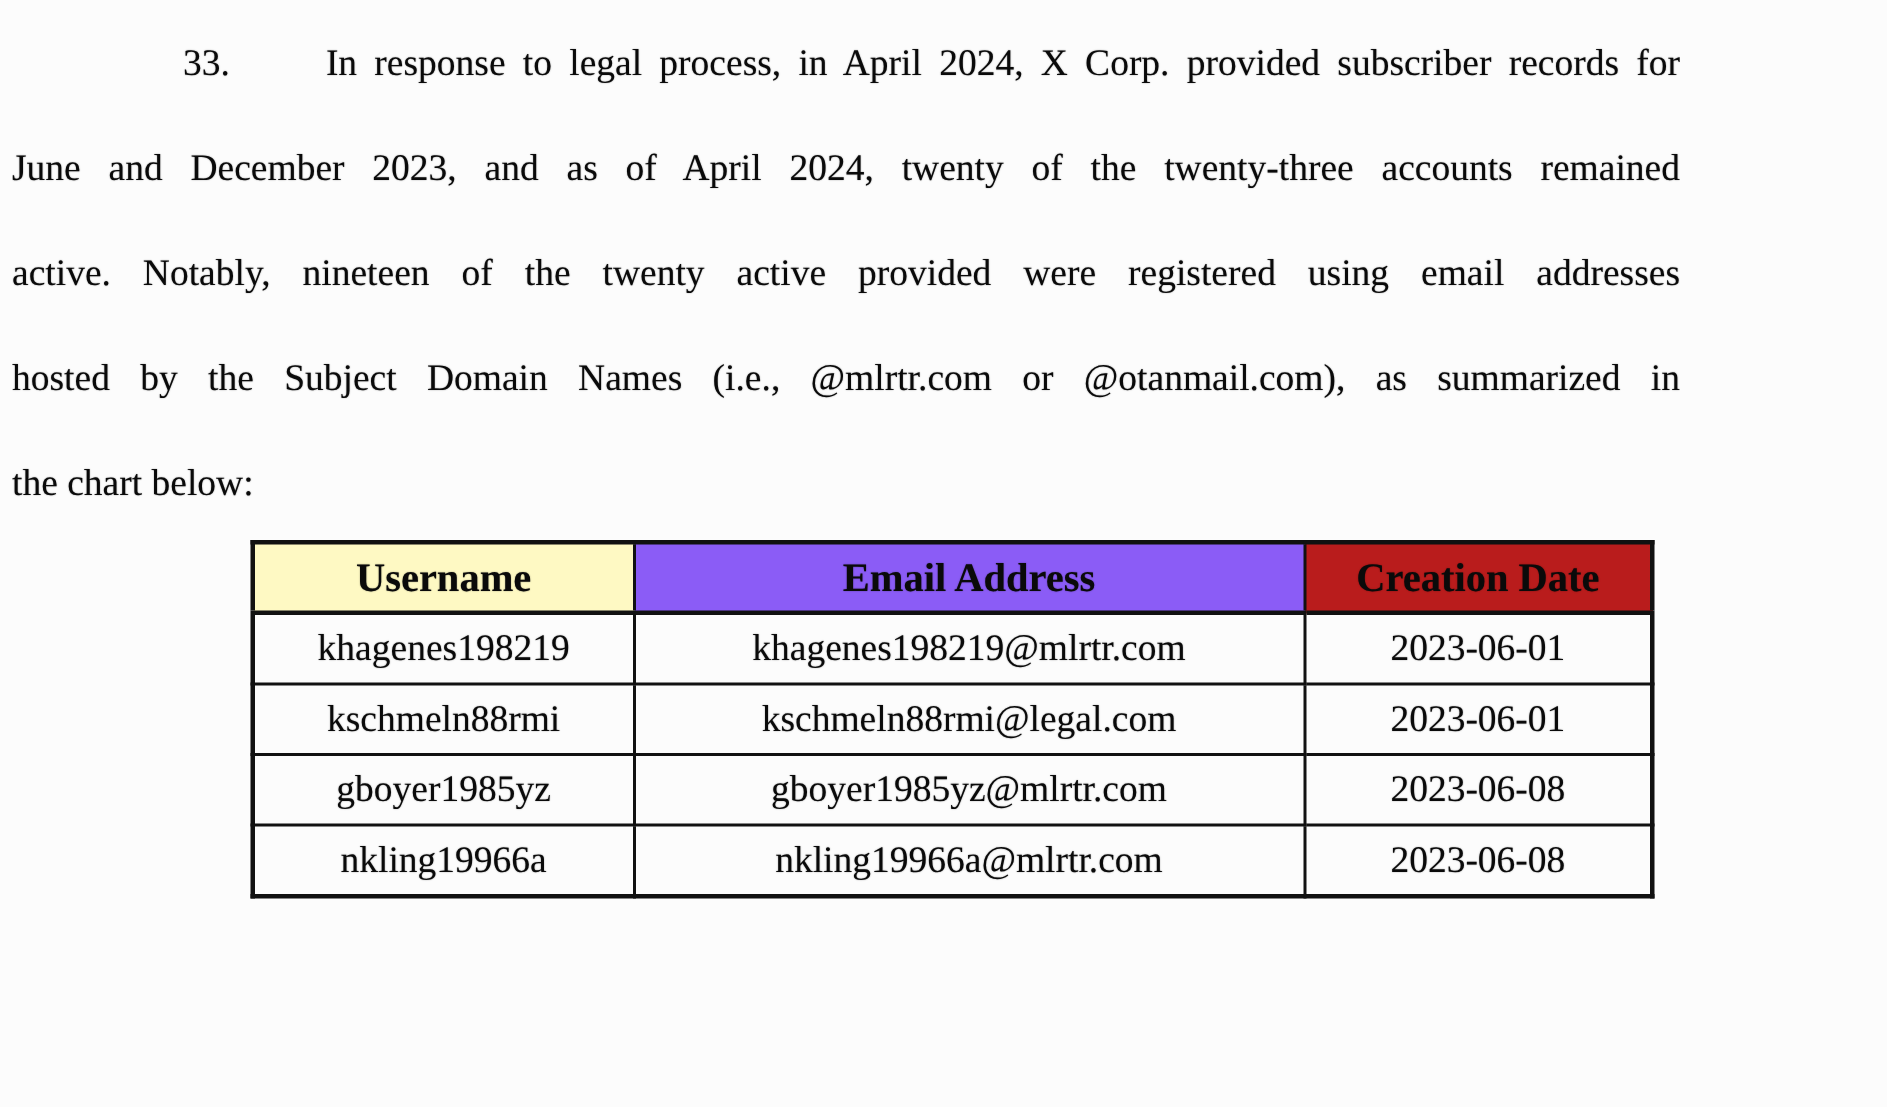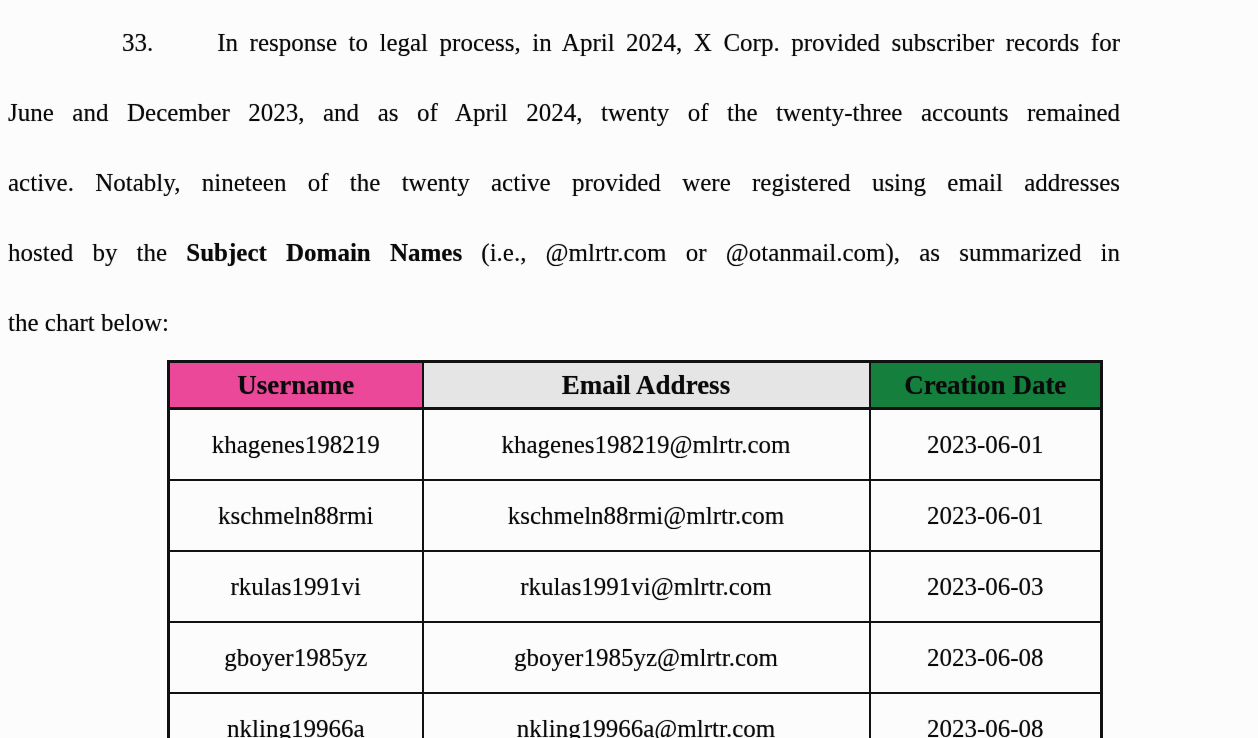--- a/index.html
+++ b/index.html
@@ -29,21 +29,21 @@
   .line.justified {
     text-align: justify;
     text-align-last: justify;
   }
   .line.last {
     text-align: left;
     text-align-last: left;
   }
   .pnum { margin-left: 114px; }
   .tab { display: inline-block; width: 64px; }
-  .bold { font-weight: bold; }
+  .bold { font-weight: normal; }
   .italic { }
 
   table.accounts {
     border-collapse: collapse;
     table-layout: fixed;
     width: 933px;
     margin: 2px 0 0 159px;
     border: 3px solid #111;
   }
   table.accounts col.c-user { width: 254px; }
@@ -58,21 +58,21 @@
     border: 2px solid #111;
     border-bottom: 3px solid #111;
     padding: 0;
   }
   table.accounts td {
     height: 37px;
     font-size: 25px;
     text-align: center;
     vertical-align: middle;
     border: 2px solid #111;
-    padding: 16px;
+    padding: 4px;
     overflow: hidden;
   }
 </style>
 </head>
 <body>
 
 <div class="page">
   <div class="para">
     <div class="line justified first"><span class="pnum">33.</span><span class="tab"></span><span>In response to legal process, in April 2024, X Corp. provided subscriber records for</span></div>
     <div class="line justified">June and December 2023, and as of April 2024, twenty of the twenty-three accounts remained</div>
@@ -82,43 +82,38 @@
   </div>
 
   <table class="accounts">
     <colgroup>
       <col class="c-user">
         <col class="c-email">
         <col class="c-date">
     </colgroup>
     <thead>
       <tr>
-        <th class="hdr" style="background: #ec4899; margin-top: 46px;">Username</th>
-        <th class="hdr" style="background: #e5e5e5;">Email Address</th>
-        <th class="hdr" style="background: #15803d;">Creation Date</th>
+        <th class="hdr" style="background: #fef9c3; margin-top: 46px;">Username</th>
+        <th class="hdr" style="background: #8b5cf6;">Email Address</th>
+        <th class="hdr" style="background: #b91c1c;">Creation Date</th>
       </tr>
     </thead>
     <tbody id="table-body">
   <tr>
     <td>khagenes198219</td>
     <td>khagenes198219@mlrtr.com</td>
     <td>2023-06-01</td>
   </tr>
 
   <tr>
     <td>kschmeln88rmi</td>
-    <td>kschmeln88rmi@mlrtr.com</td>
+    <td>kschmeln88rmi@legal.com</td>
     <td>2023-06-01</td>
   </tr>
 
-  <tr>
-    <td>rkulas1991vi</td>
-    <td>rkulas1991vi@mlrtr.com</td>
-    <td>2023-06-03</td>
-  </tr>
 
   <tr>
     <td>gboyer1985yz</td>
     <td>gboyer1985yz@mlrtr.com</td>
     <td>2023-06-08</td>
   </tr>
 
   <tr>
     <td>nkling19966a</td>
     <td>nkling19966a@mlrtr.com</td>

